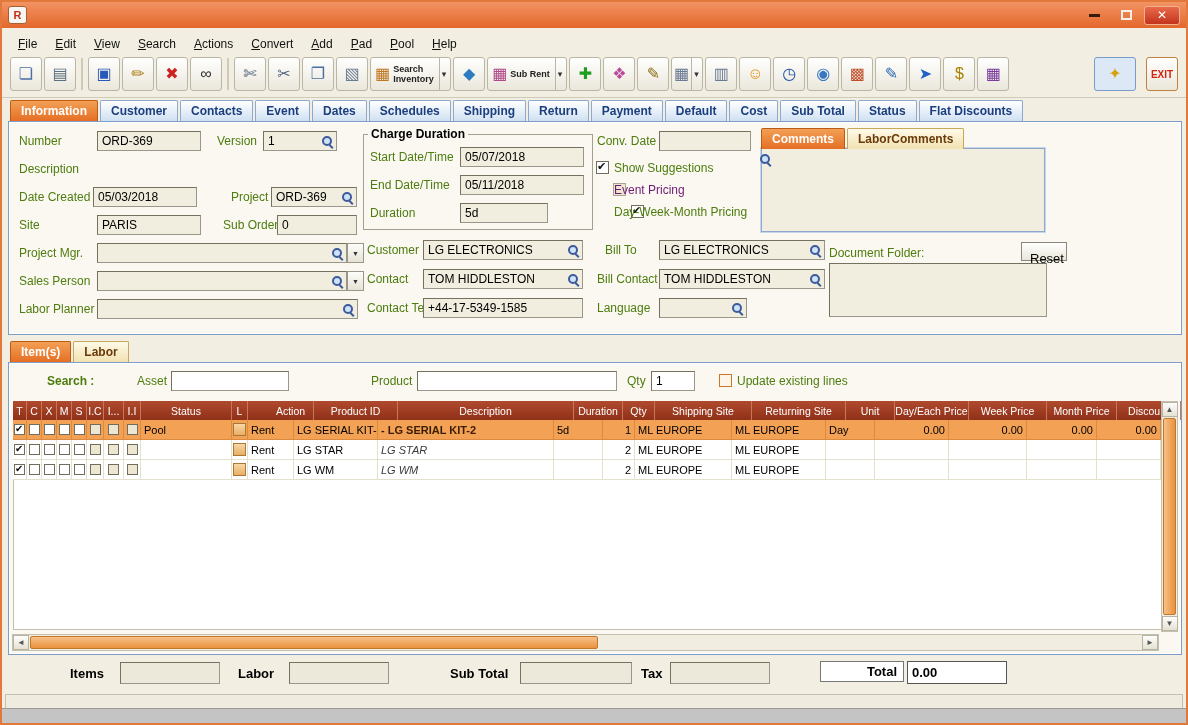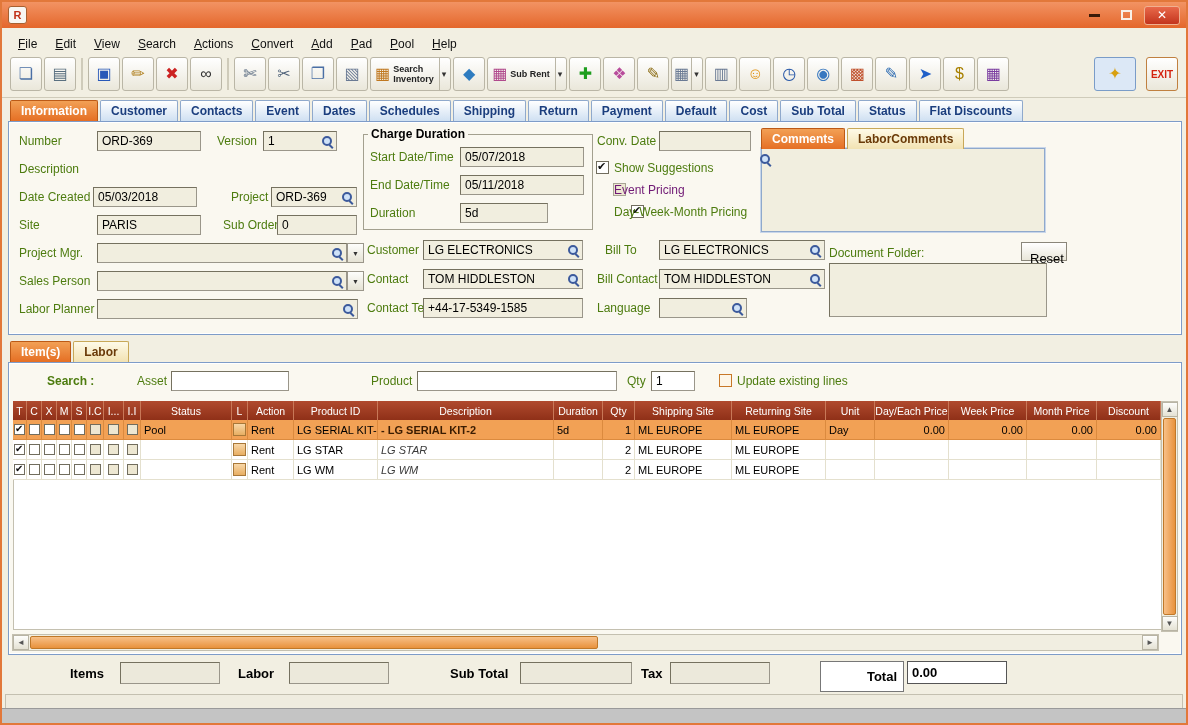--- a/index.html
+++ b/index.html
@@ -84,21 +84,21 @@
   .hscroll{position:absolute;left:3px;right:22px;bottom:3px;height:17px;background:#F1EEE1;border:1px solid #C4C0B0;display:flex;align-items:center;box-sizing:border-box;}
   .hthumb{position:absolute;left:17px;width:566px;top:1px;bottom:1px;background:linear-gradient(#F8C088,#E8923C);border:1px solid #C07828;border-radius:2px;}
   .hscroll .sb-btn.right{margin-left:auto;}
   .vscroll{position:absolute;width:17px;right:3px;top:38px;bottom:22px;background:#F1EEE1;border:1px solid #C4C0B0;display:flex;flex-direction:column;align-items:center;box-sizing:border-box;}
   .vthumb{position:absolute;top:16px;bottom:16px;left:1px;right:1px;background:linear-gradient(90deg,#F8C088,#E8923C);border:1px solid #C07828;border-radius:2px;}
   .vscroll .sb-btn.bottom{margin-top:auto;}
   
   .summary{position:absolute;left:0;top:655px;right:0;height:34px;}
   .sum-lbl{position:absolute;font-weight:bold;font-size:13px;color:#000;}
   .sum-field{position:absolute;height:22px;background:#ECE9DB;border:1px solid #9A968A;border-top-color:#75715F;border-left-color:#75715F;box-sizing:border-box;display:flex;align-items:center;padding:0 4px;font-size:13px;}
-  .total-box{position:absolute;left:818px;top:4px;width:84px;height:31px;background:#FFF;border:1px solid #777;display:flex;align-items:center;justify-content:flex-end;padding:0 6px;font-weight:bold;font-size:13px;box-sizing:border-box;}
+  .total-box{position:absolute;left:818px;top:4px;width:84px;height:21px;background:#FFF;border:1px solid #777;display:flex;align-items:center;justify-content:flex-end;padding:0 6px;font-weight:bold;font-size:13px;box-sizing:border-box;}
   .total-field{left:905px;top:4px;width:100px;height:23px;background:#FFF;font-weight:bold;border-color:#555;}
   .statusstrip{position:absolute;left:3px;right:3px;top:692px;height:15px;background:#EFECDF;border:1px solid #C4C0B0;box-sizing:border-box;}
   .grayband{position:absolute;left:0;right:0;bottom:0;height:14px;background:#C4C4C4;border-top:1px solid #9A9A9A;}
 </style>
 </head>
 <body>
 
 <div class="window">
 
   <div class="titlebar">
@@ -402,21 +402,21 @@
           <div class="hc" style="width: 14px;">T</div>
           <div class="hc" style="width: 15px;">C</div>
           <div class="hc" style="width: 15px;">X</div>
           <div class="hc" style="width: 15px;">M</div>
           <div class="hc" style="width: 15px;">S</div>
           <div class="hc" style="width: 17px;">I.C</div>
           <div class="hc" style="width: 20px;">I...</div>
           <div class="hc" style="width: 17px;">I.I</div>
           <div class="hc" style="width: 91px;">Status</div>
           <div class="hc" style="width: 16px;">L</div>
-          <div class="hc" style="width: 46px;">Action</div>
+          <div class="hc" style="width: 46px; margin-left: 20px;">Action</div>
           <div class="hc" style="width: 84px;">Product ID</div>
           <div class="hc" style="width: 176px;">Description</div>
           <div class="hc" style="width: 49px;">Duration</div>
           <div class="hc" style="width: 32px;">Qty</div>
           <div class="hc" style="width: 97px;">Shipping Site</div>
           <div class="hc" style="width: 94px;">Returning Site</div>
           <div class="hc" style="width: 49px;">Unit</div>
           <div class="hc" style="width: 74px;">Day/Each Price</div>
           <div class="hc" style="width: 78px;">Week Price</div>
           <div class="hc" style="width: 70px;">Month Price</div>

